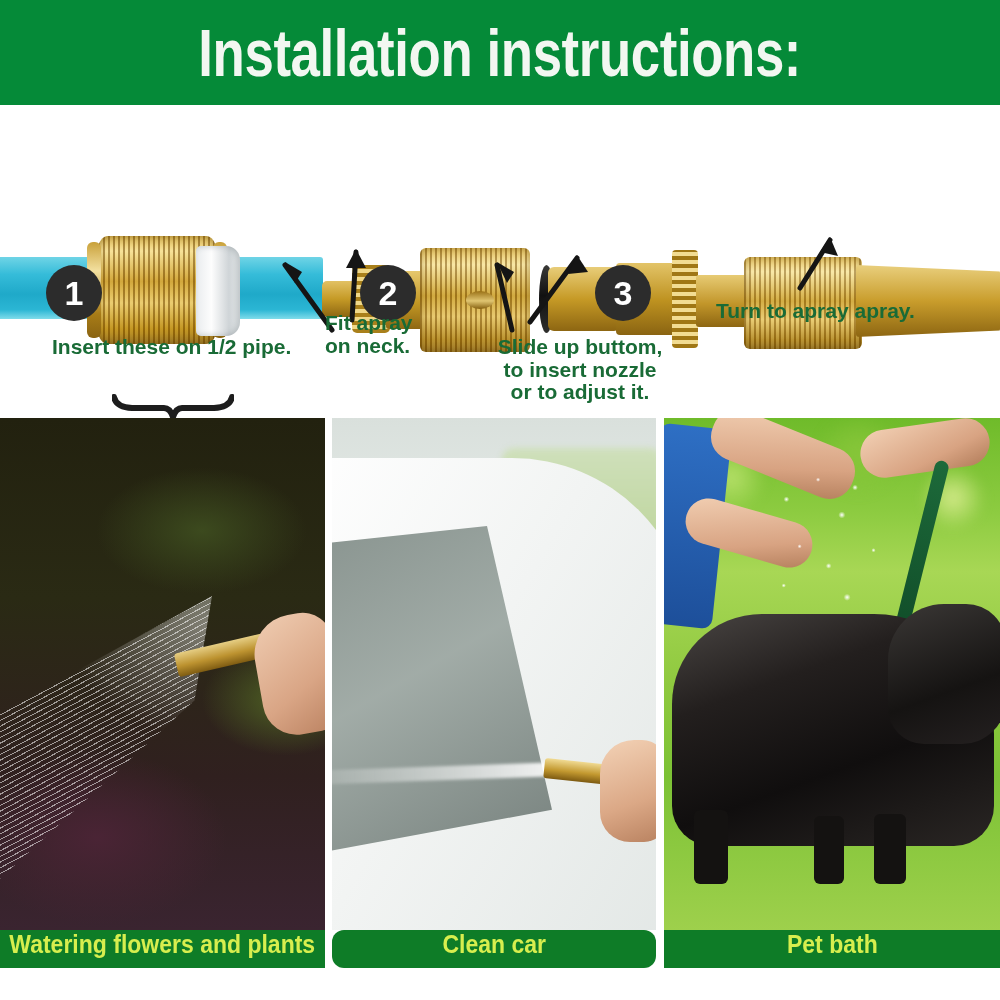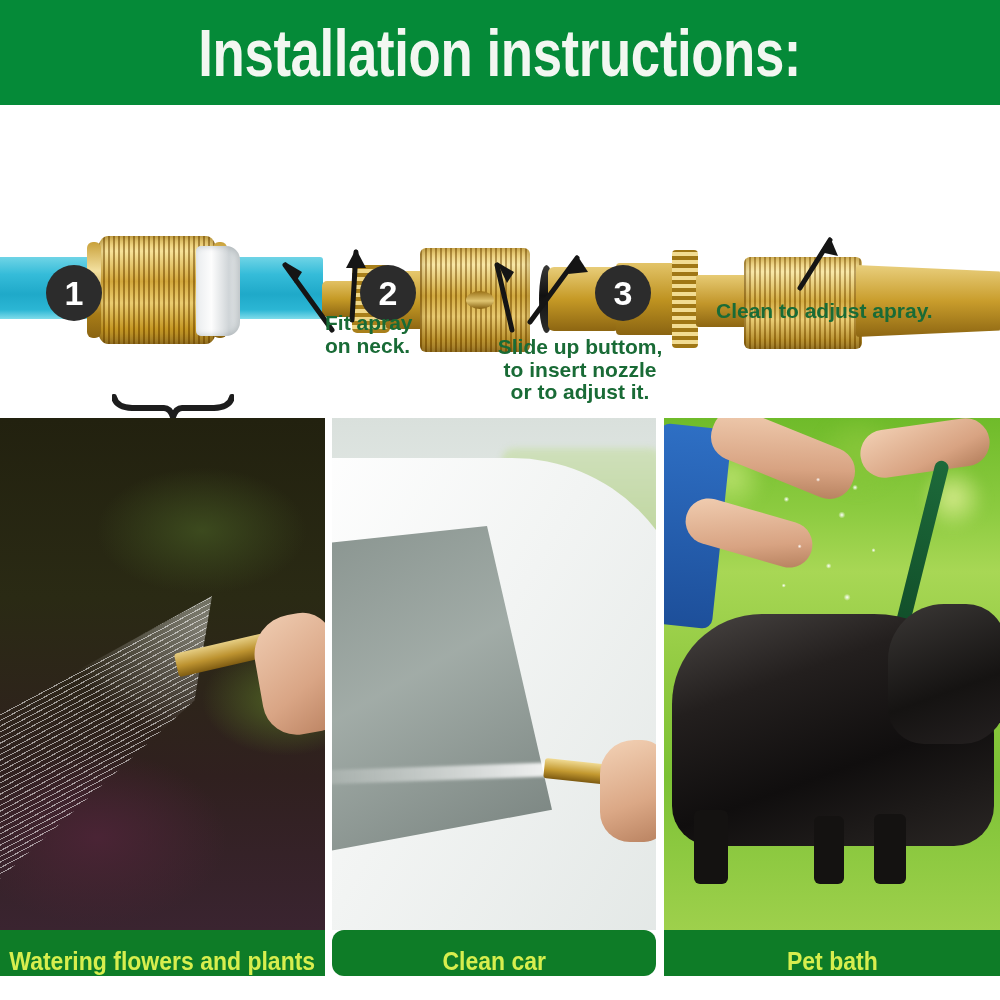--- a/index.html
+++ b/index.html
@@ -280,22 +280,22 @@
       radial-gradient(circle 4px at 52% 52%, #fff, transparent 70%),
       radial-gradient(circle 3px at 18% 62%, #fff, transparent 70%),
       radial-gradient(circle 5px at 66% 68%, #fff, transparent 70%),
       radial-gradient(circle 3px at 40% 78%, #fff, transparent 70%),
       radial-gradient(circle 4px at 72% 12%, #fff, transparent 70%),
       radial-gradient(circle 3px at 86% 44%, #fff, transparent 70%);
   }
 
   
   .capbar {
-    position:absolute; height:46px; background:#0e7c27;
-    display:flex; align-items:flex-end; justify-content:center;
+    position:absolute; height:38px; background:#0e7c27;
+    display:flex; align-items:flex-start; justify-content:center;
   }
   .capbar-text {
     color:#d7ee4e; font-size:25px; font-weight:600; white-space:nowrap;
     transform:scaleX(0.92); transform-origin:center;
   }
   .capbar.k1 { left:0px;   top:512px; width:325px; }
   .capbar.k2 { left:332px; top:512px; width:324px;border-radius:12px; }
   .capbar.k3 { left:664px; top:512px; width:336px; }
 </style>
 </head>
@@ -353,26 +353,27 @@
     </g>
     <g fill="#151515">
       <polygon points="285,262 302,272 295,283"></polygon>
       <polygon points="356,249 366,268 346,268"></polygon>
       <polygon points="497,262 514,272 507,283"></polygon>
       <polygon points="577,255 568,274 588,272"></polygon>
       <polygon points="830,237 838,256 820,252"></polygon>
     </g>
   </svg>
 
+  <div class="cap c1">Insert these on 1/2 pipe.</div>
   <div class="cap c2">Fit apray
 on neck.</div>
   <div class="cap c3">Slide up buttom,
 to insert nozzle
 or to adjust it.</div>
-  <div class="cap c4">Clean to adjust apray.</div>
+  <div class="cap c4">Turn to apray apray.</div>
 
   <div class="panels">
 
     <div class="panel p1">
       <div class="scene sc1">
         <div class="fan"></div>
         <div class="nozzle1"></div>
         <div class="hand1"></div>
       </div>
     </div>

